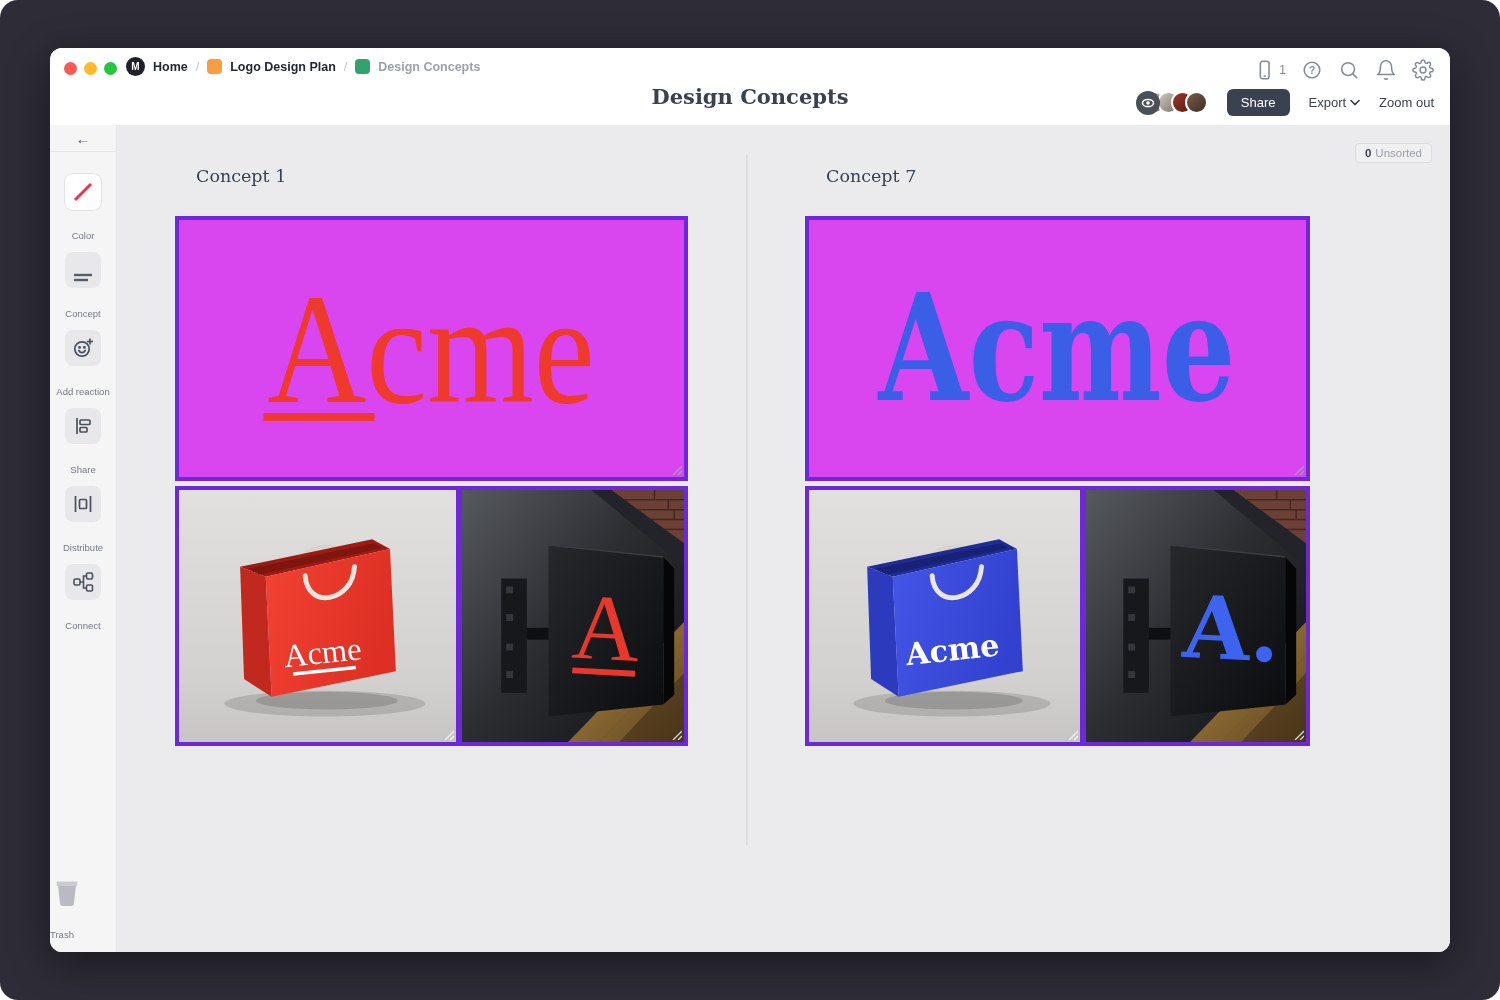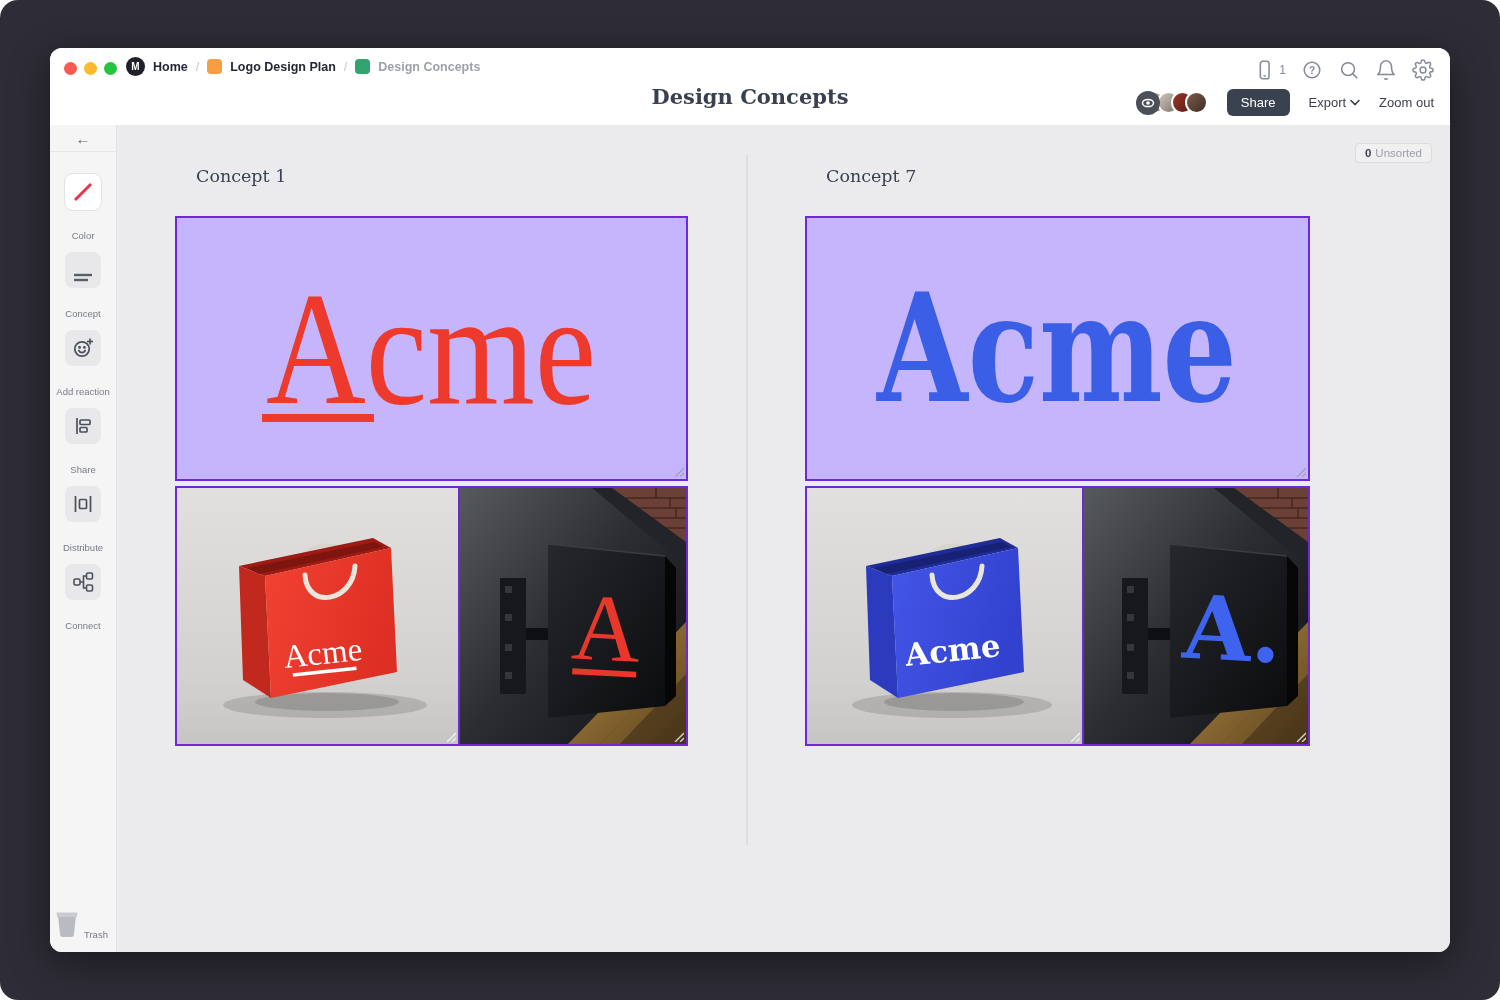--- a/index.html
+++ b/index.html
@@ -40,32 +40,32 @@
   .sidebar { position:absolute; left:0; top:77px; width:67px; bottom:0; background:#F5F5F6;
              border-right:1px solid #E3E3E5; z-index:4; }
   .back-row { height:27px; border-bottom:1px solid #E6E6E8; display:flex; align-items:center;
               justify-content:center; color:#5F6672; font-size:15px; cursor:pointer; }
   .tools { display:flex; flex-direction:column; align-items:center; padding-top:22px; }
   .tool { display:flex; flex-direction:column; align-items:center; margin-bottom:11px; cursor:pointer; }
   .tile { width:36px; height:36px; border-radius:8px; background:#E8E8EA; display:flex;
           align-items:center; justify-content:center; }
   .tile.white { background:#fff; box-shadow:0 0 0 1px #E2E2E4; }
   .tool-label { margin-top:20px; font-size:9.5px; color:#767B85; }
-  .trash-wrap { position:absolute; bottom:12px; left:0; width:100%; display:flex; flex-direction:row;
-                align-items:center; cursor:pointer; }
+  .trash-wrap { position:absolute; bottom:12px; left:0; width:100%; display:flex; flex-direction:column;
+                align-items:flex-start; cursor:pointer; }
 
   
   .canvas { position:absolute; left:67px; top:77px; right:0; bottom:0; background:#EBEBED; overflow:hidden; }
   .unsorted { position:absolute; right:18px; top:18px; background:#F0F0F1; border:1px solid #DCDCDE;
               border-radius:4px; padding:3px 9px; font-size:11.5px; color:#9B9FA8; cursor:pointer; }
   .unsorted b { color:#3C4250; margin-right:4px; }
   .col-divider { position:absolute; left:629px; top:30px; width:2px; height:690px; background:#DEDEE0; }
   .concept-h { position:absolute; font-family:"DejaVu Serif", serif; font-weight:normal; font-size:17.5px;
                color:#39404F; cursor:text; }
-  .card { position:absolute; background:#c4b5fd; border:2px solid #6d28d9; }
+  .card { position:absolute; background:#d946ef; border:4px solid #6d28d9; }
   .card svg { display:block; }
   .rz { position:absolute; right:2px; bottom:2px; width:12px; height:12px; cursor:nwse-resize; }
 </style>
 </head>
 <body>
 
 <div class="backdrop">
 <div class="window">
 
   <header class="topbar">

